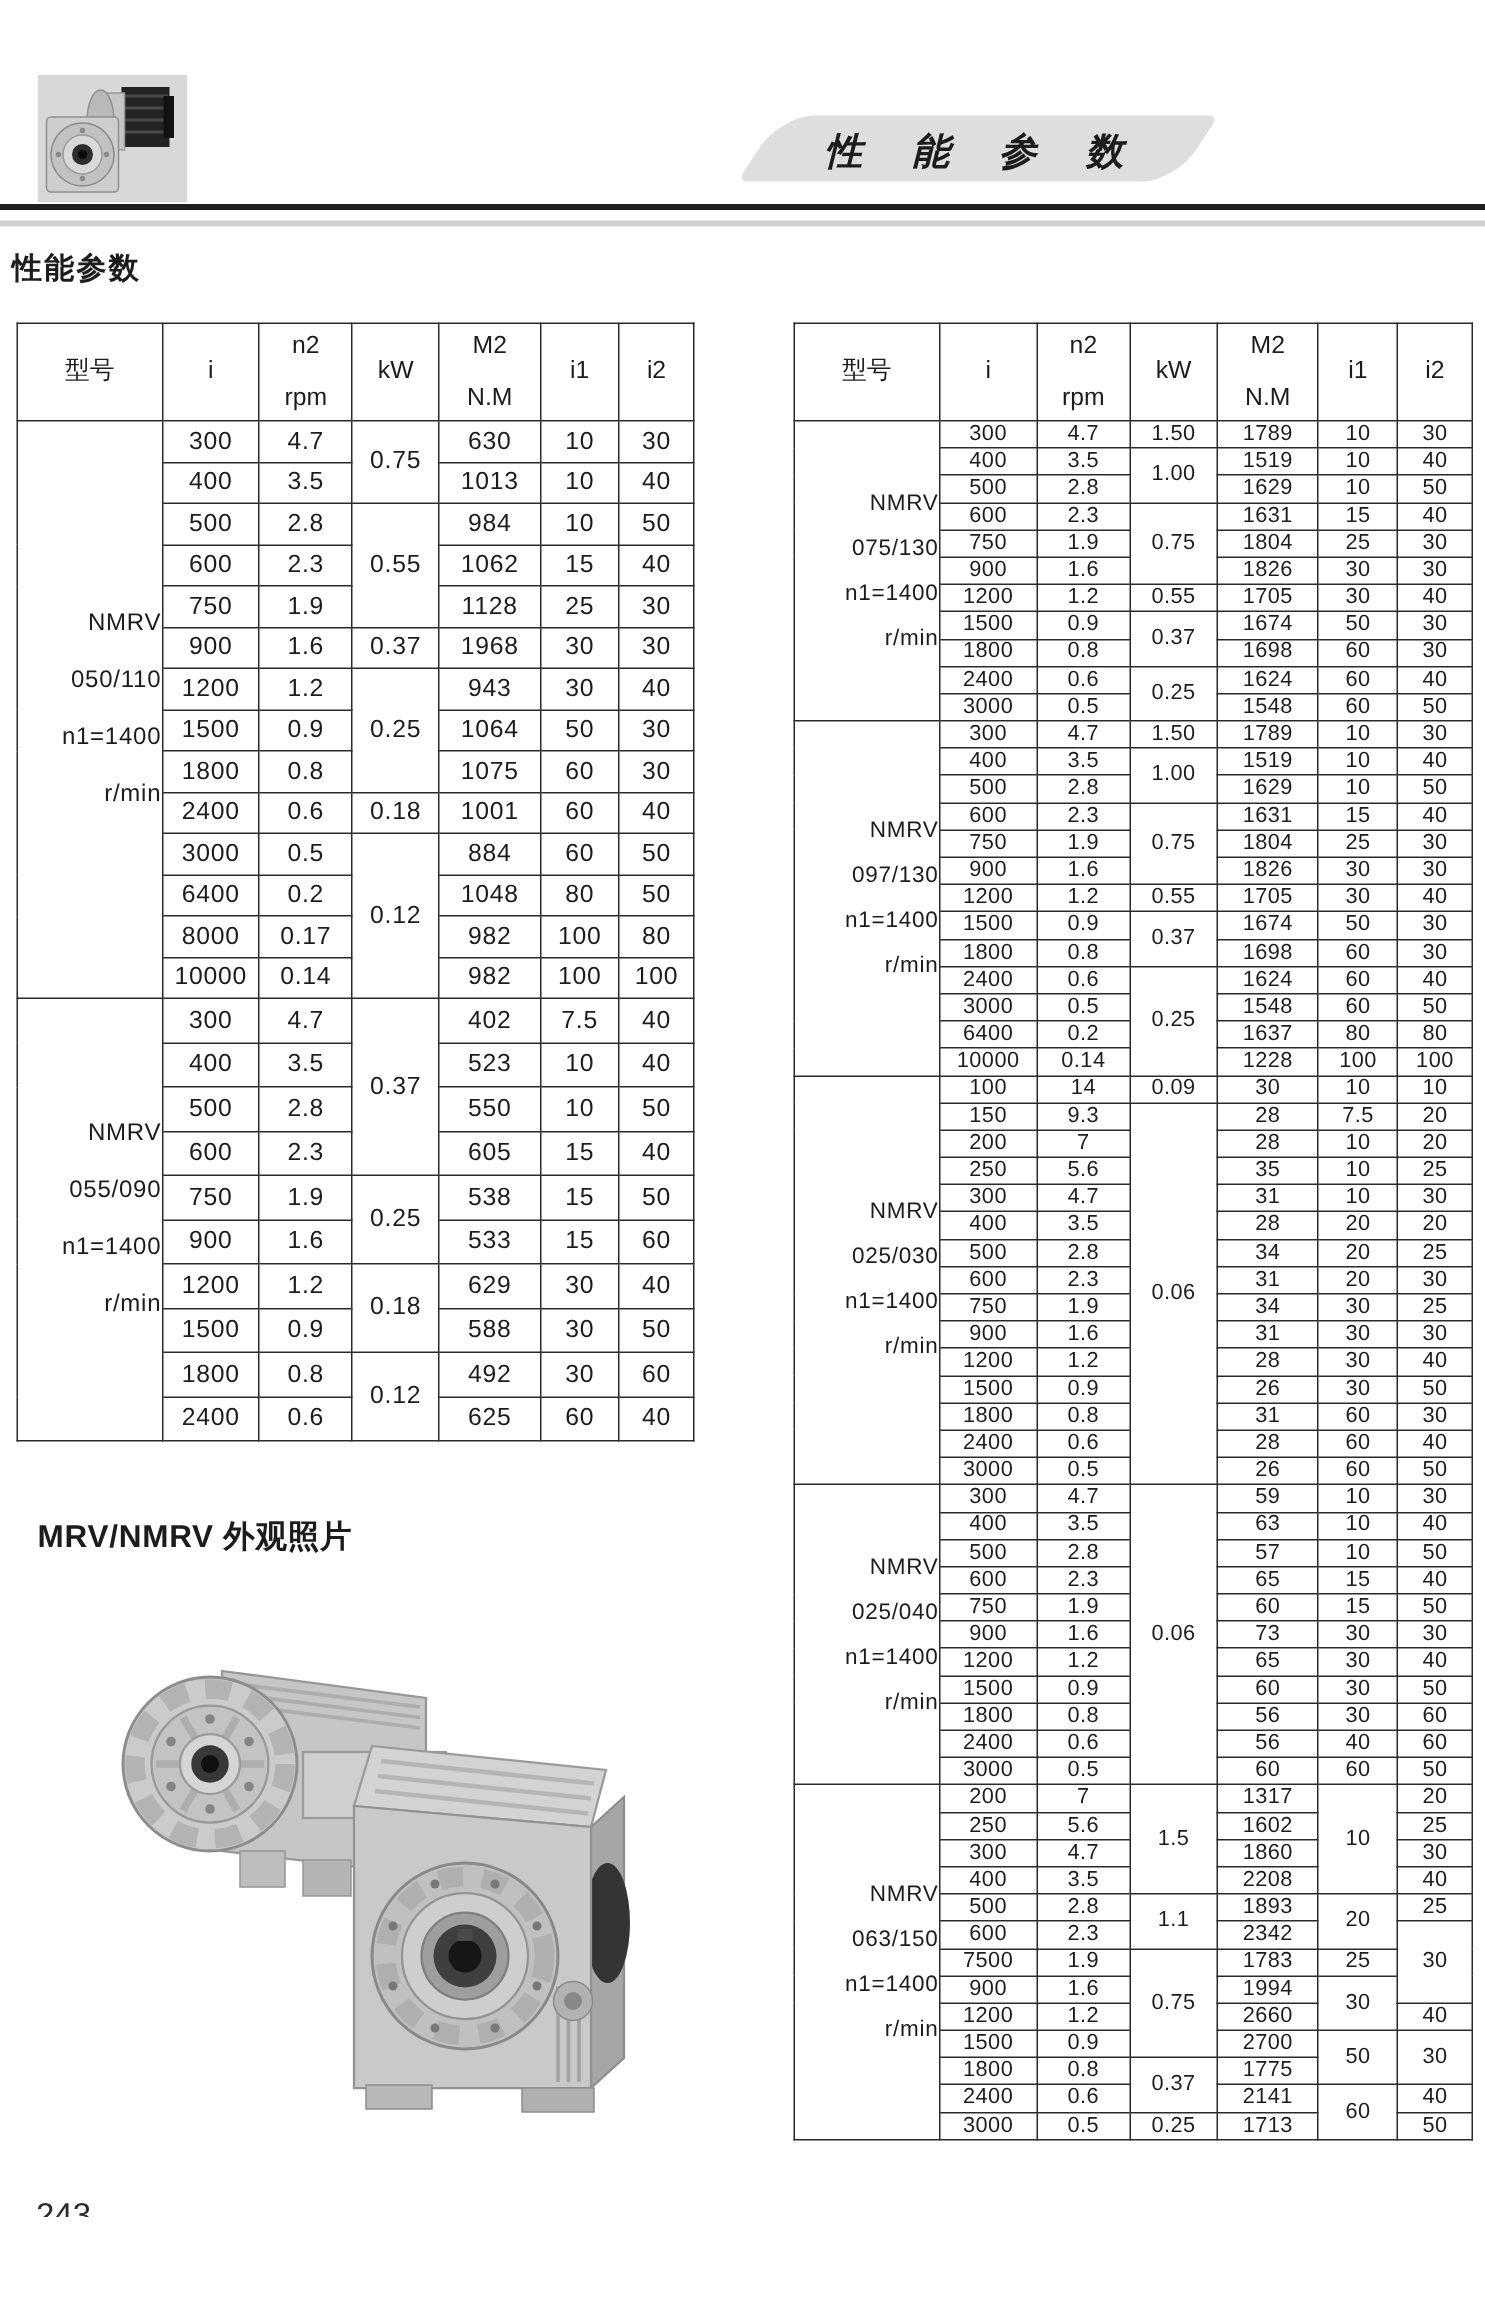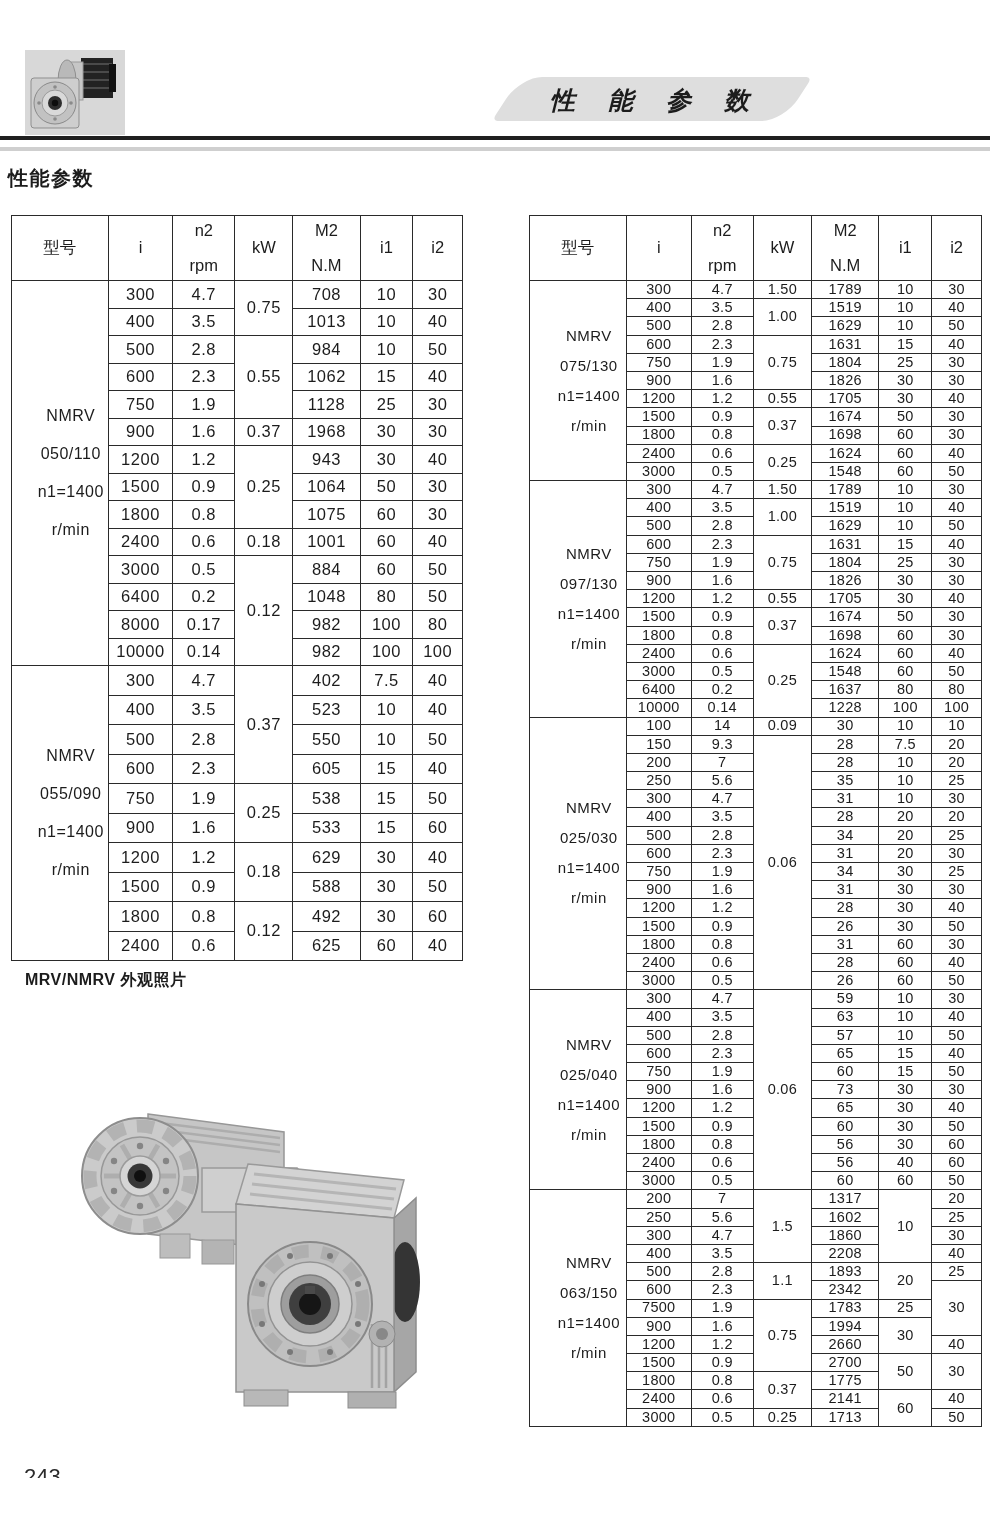--- a/index.html
+++ b/index.html
@@ -31,26 +31,26 @@
   .tbl th,.tbl td{border:1.5px solid var(--tb,#2a2a2a);text-align:center;vertical-align:middle;
                   padding:0;line-height:1.05;font-weight:400;}
   .tbl th{height:64px;font-size:16.5px;}
   .tbl th div:nth-child(2){margin-top:17px;}
   .tbl-left{left:11px;top:215px;width:452px;}
   .tbl-right{left:529px;top:215px;width:453px;}
   .tbl-left td{font-size:16.5px;letter-spacing:.5px;}
   .tbl-right td{font-size:14.5px;letter-spacing:.3px;height:17.2px;}
   .tbl-left tbody.sec-0 td{height:26.5px;}
   .tbl-left tbody.sec-1 td{height:28.5px;}
-  .tbl td.model-cell{text-align:center;padding-left:22px;}
+  .tbl td.model-cell{text-align:right;padding-left:22px;}
   .tbl-left .model-line{font-size:16px;line-height:38px;letter-spacing:.5px;}
   .tbl-right .model-line{font-size:15px;line-height:30px;letter-spacing:.5px;}
 
   
-  .photo-title{position:absolute;left:25px;top:970px;font-size:16px;font-weight:700;letter-spacing:.5px;}
+  .photo-title{position:absolute;left:25px;top:1010px;font-size:21px;font-weight:700;letter-spacing:.5px;}
   .photo{position:absolute;left:52px;top:1072px;width:410px;height:372px;}
   .page-num{position:absolute;left:24px;top:1464px;font-size:22px;color:#2b2b2b;}
 </style>
 </head>
 <body>
 
 <div class="page">
 
   <svg class="logo" viewBox="0 0 100 85" xmlns="http://www.w3.org/2000/svg">
     <rect x="0" y="0" width="100" height="85" fill="#d8d8d8"></rect>
@@ -129,21 +129,21 @@
           <tr>
             <td rowspan="14" class="model-cell">
               <div class="model-line">NMRV</div>
               <div class="model-line">050/110</div>
               <div class="model-line">n1=1400</div>
               <div class="model-line">r/min</div>
             </td>
             <td>300</td>
             <td>4.7</td>
             <td rowspan="2">0.75</td>
-            <td>708</td>
+            <td>630</td>
             <td>10</td>
             <td>30</td>
           </tr>
           <tr>
             <td>400</td>
             <td>3.5</td>
             <td>1013</td>
             <td>10</td>
             <td>40</td>
           </tr>

